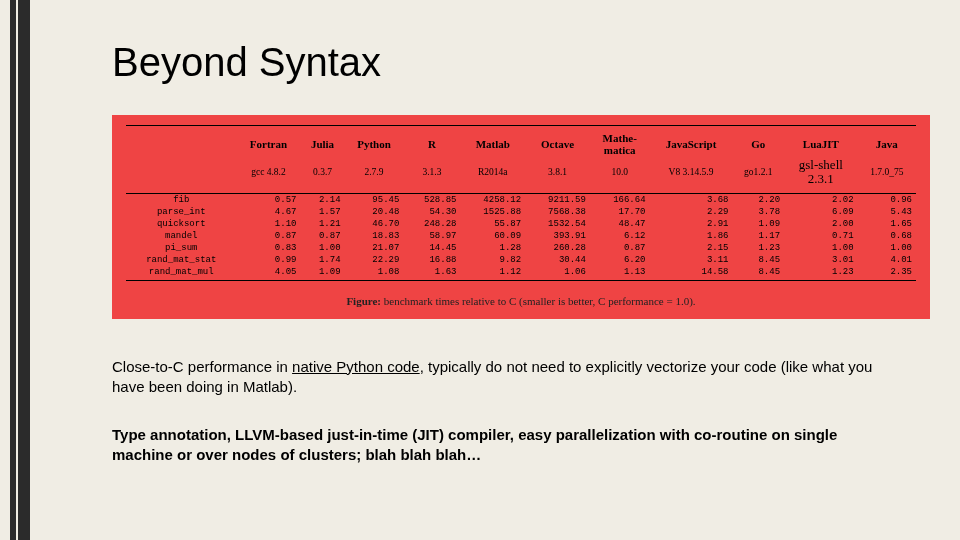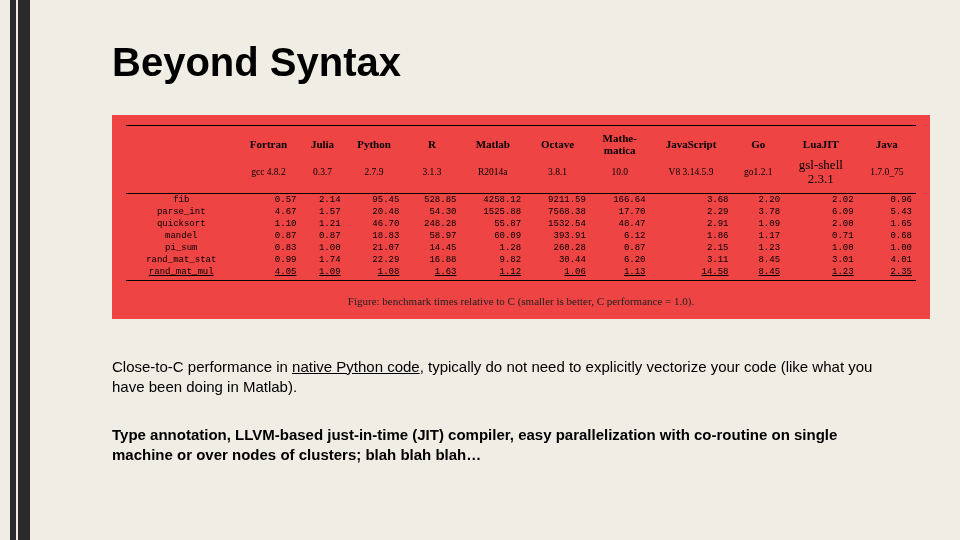--- a/index.html
+++ b/index.html
@@ -42,21 +42,21 @@
     left: 32px;
     right: 0;
     top: 0;
     bottom: 0;
     padding: 40px 40px 0 80px;
     box-sizing: border-box;
   }
   h1.title {
     margin: 0 0 30px 0;
     font-size: 40px;
-    font-weight: bold;
+    font-weight: normal;
     color: #000;
     font-family: Arial, sans-serif;
   }
   .table-figure {
     background: #ef4444;
     padding: 10px 14px 12px 14px;
     font-family: Georgia, "Times New Roman", serif;
     font-size: 9px;
     color: #000;
     width: 790px;
@@ -94,31 +94,30 @@
     font-family: "Courier New", monospace;
     font-size: 9px;
     text-align: right;
   }
   table.bench tbody td:first-child {
     text-align: center;
   }
   table.bench tbody tr:last-child td {
     border-bottom: 1.5px solid #000;
     padding-bottom: 3px;
-    text-decoration: underline;
   }
   .figure-caption {
     text-align: center;
     font-family: Georgia, serif;
     font-size: 11px;
     margin-top: 14px;
     color: #222;
   }
   .figure-caption .b {
-    font-weight: normal;
+    font-weight: bold;
     text-align: right;
   }
   .body-text {
     margin-top: 38px;
     font-size: 15px;
     line-height: 1.35;
     color: #000;
     max-width: 780px;
   }
   .body-text p {

